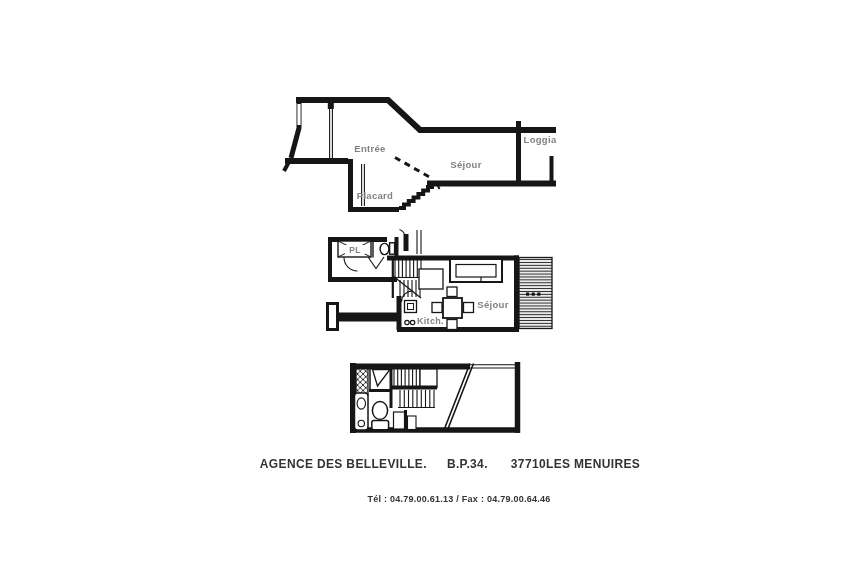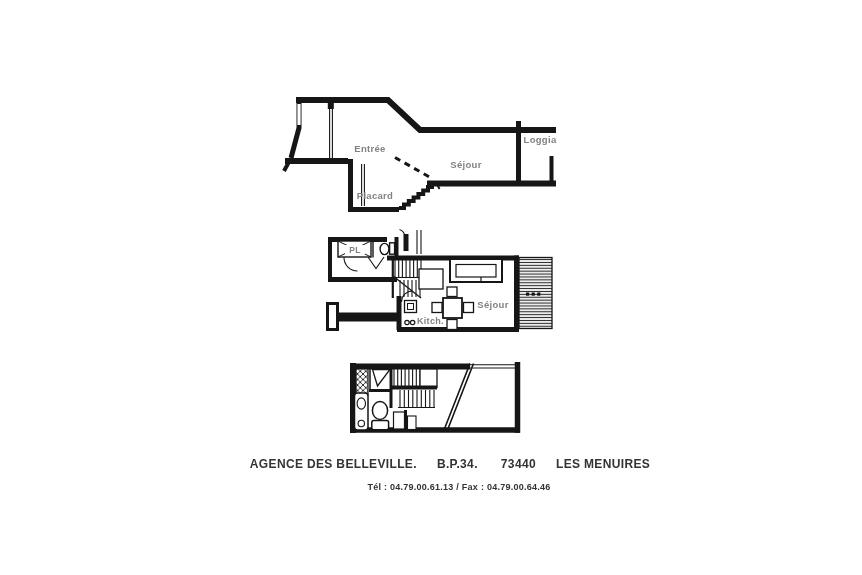--- a/index.html
+++ b/index.html
@@ -14,23 +14,23 @@
     fill:#828282;
     letter-spacing:.3px;
   }
   .footer-line1{
     position:absolute;top:457px;left:450px;transform:translateX(-50%);
     display:flex;align-items:baseline;white-space:nowrap;
     font-weight:bold;font-size:12px;color:#333;letter-spacing:.35px;
   }
   .footer-line1 .seg-pobox{margin-left:20px;}
   .footer-line1 .seg-postal{margin-left:23px;}
-  .footer-line1 .seg-city{padding-left:20px;}
+  .footer-line1 .seg-city{}
   .footer-line2{
-    position:absolute;top:482px;left:459px;transform:translateX(-50%);
+    position:absolute;top:494px;left:459px;transform:translateX(-50%);
     font-weight:bold;font-size:9px;color:#333;letter-spacing:.25px;white-space:nowrap;
   }
 </style>
 </head>
 <body>
 
 <div class="page">
 
   <svg class="plan-svg" width="862" height="575" viewBox="0 0 862 575">
     <defs>
@@ -164,18 +164,18 @@
       <g>
         <ellipse cx="380" cy="410.5" rx="7.6" ry="9" stroke-width="1.5" fill="#fff"></ellipse>
         <rect x="371.8" y="420.5" width="16.8" height="9.2" rx="2" stroke-width="1.5" fill="#fff"></rect>
       </g>
     </g>
   </svg>
 
   <div class="footer-line1">
     <span class="seg-agency">AGENCE DES BELLEVILLE.</span>
     <span class="seg-pobox">B.P.34.</span>
-    <span class="seg-postal">73440</span>
+    <span class="seg-postal">37710</span>
     <span class="seg-city">LES MENUIRES</span>
   </div>
   <div class="footer-line2">Tél : 04.79.00.61.13 / Fax : 04.79.00.64.46</div>
 
 </div>
 
 </body></html>

